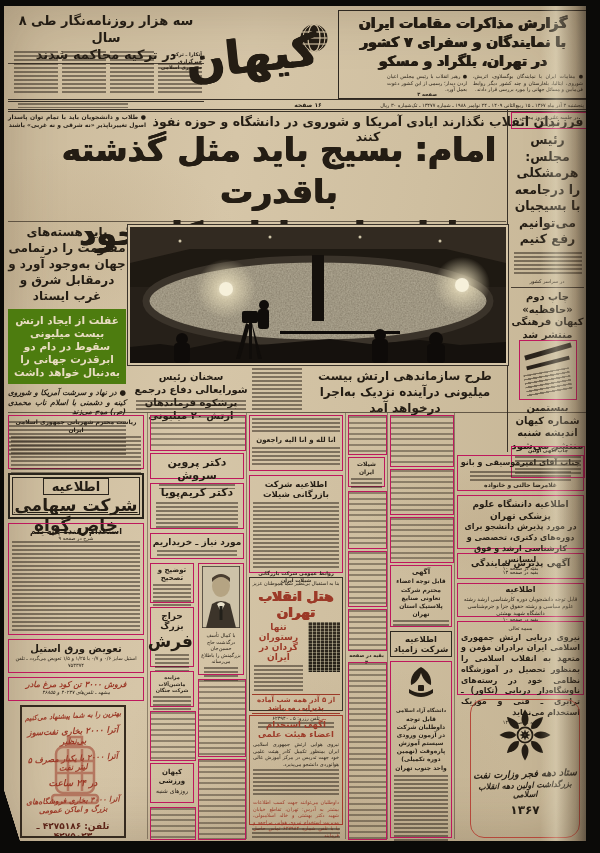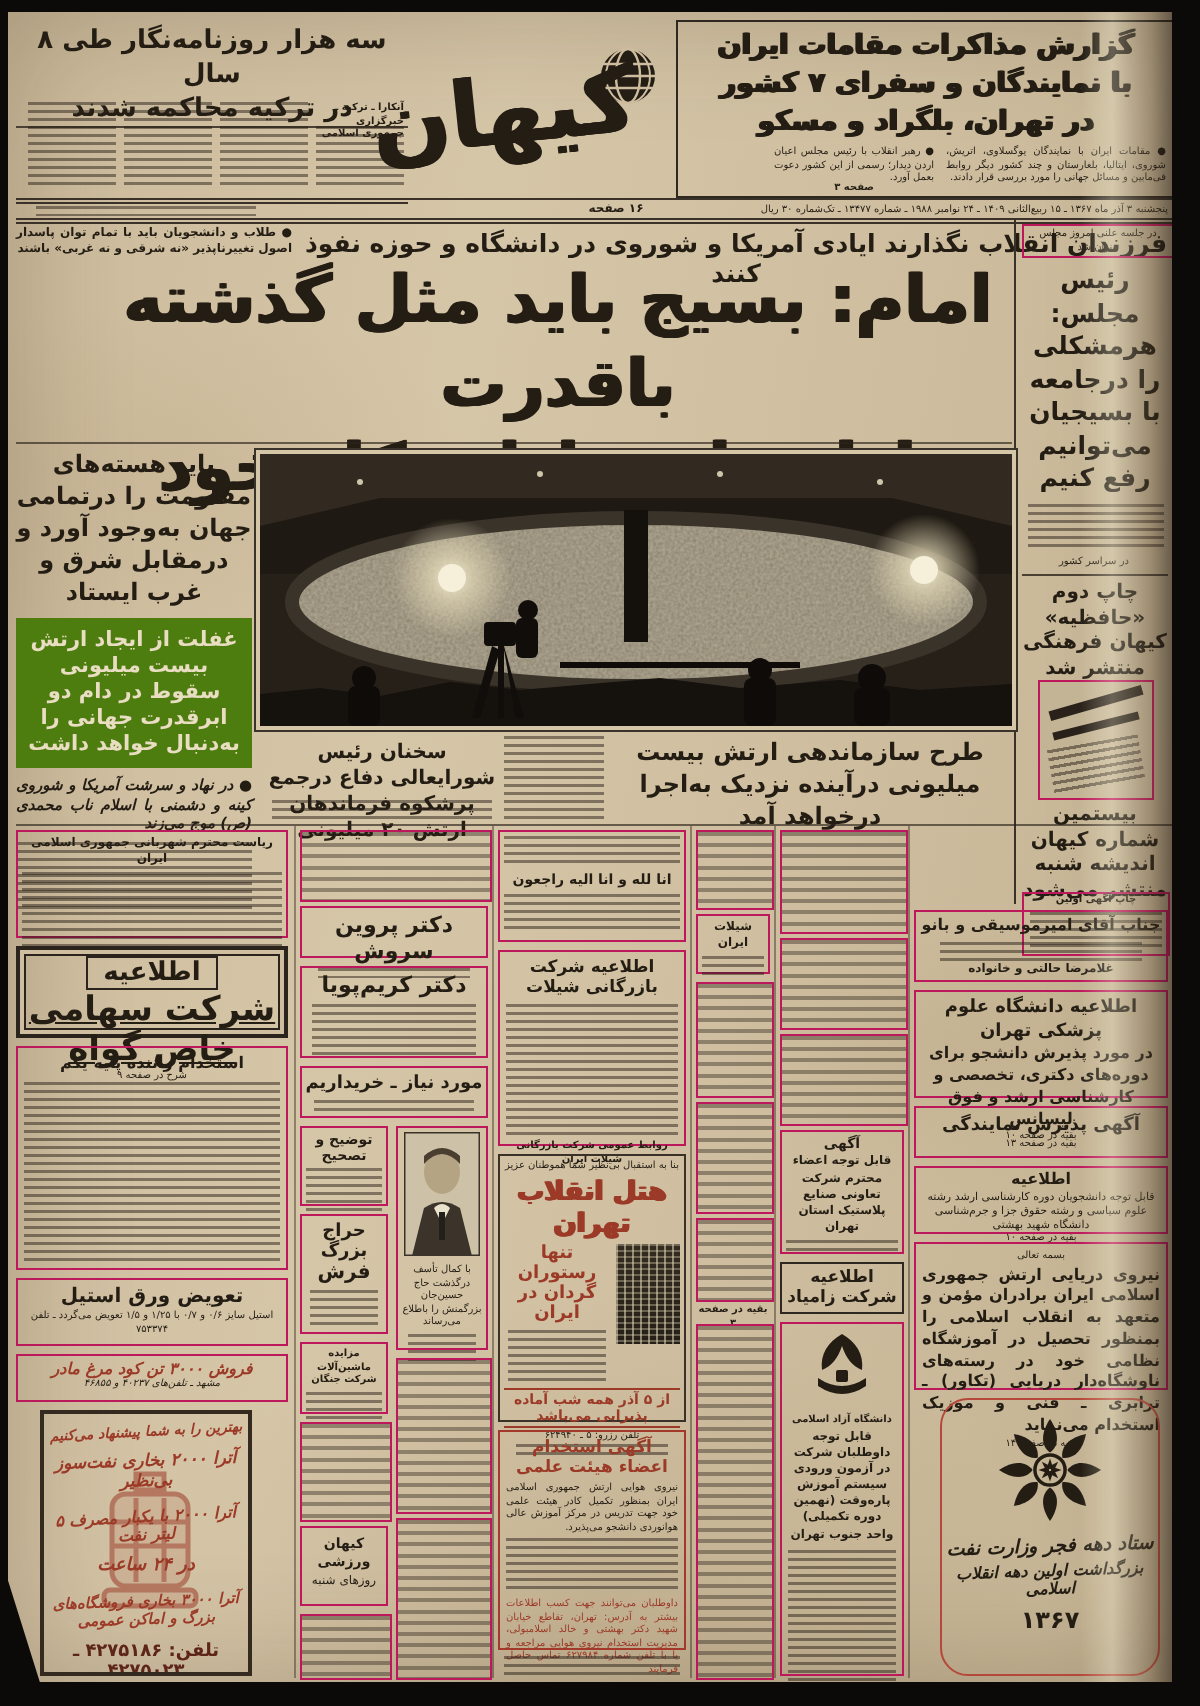--- a/index.html
+++ b/index.html
@@ -230,21 +230,21 @@
   <div class="abs box ctr" style="left:150px;top:533px;width:94px;height:26px;padding-top:2px;box-sizing:border-box;">
     <div class="t9 b">مورد نیاز ـ خریداریم</div>
     <div class="fl" style="margin:2px 6px 0;height:8px;"></div>
   </div>
   <div class="abs box" style="left:150px;top:563px;width:44px;height:40px;padding:2px;box-sizing:border-box;">
     <div class="b ctr" style="font-size:7px;">توضیح و تصحیح</div>
     <div class="fl" style="margin-top:2px;height:24px;"></div>
   </div>
   <div class="abs box ctr" style="left:150px;top:607px;width:44px;height:60px;padding-top:3px;box-sizing:border-box;">
     <div class="b" style="font-size:9px;">حراج بزرگ</div>
-    <div class="b" style="font-size:10px;">فرش</div>
+    <div class="b" style="font-size:17px;">فرش</div>
     <div class="fl" style="margin:3px 4px 0;height:20px;"></div>
   </div>
   <div class="abs box" style="left:150px;top:671px;width:44px;height:36px;padding:2px;box-sizing:border-box;">
     <div class="t5 b ctr">مزایده ماشین‌آلات شرکت جنگان</div>
     <div class="fl" style="margin-top:2px;height:14px;"></div>
   </div>
   <div class="abs box fl2" style="left:150px;top:711px;width:44px;height:48px;"></div>
   <div class="abs box ctr" style="left:150px;top:763px;width:44px;height:40px;padding-top:4px;box-sizing:border-box;">
     <div class="t7 b">کیهان ورزشی</div>
     <div class="t6">روزهای شنبه</div>

